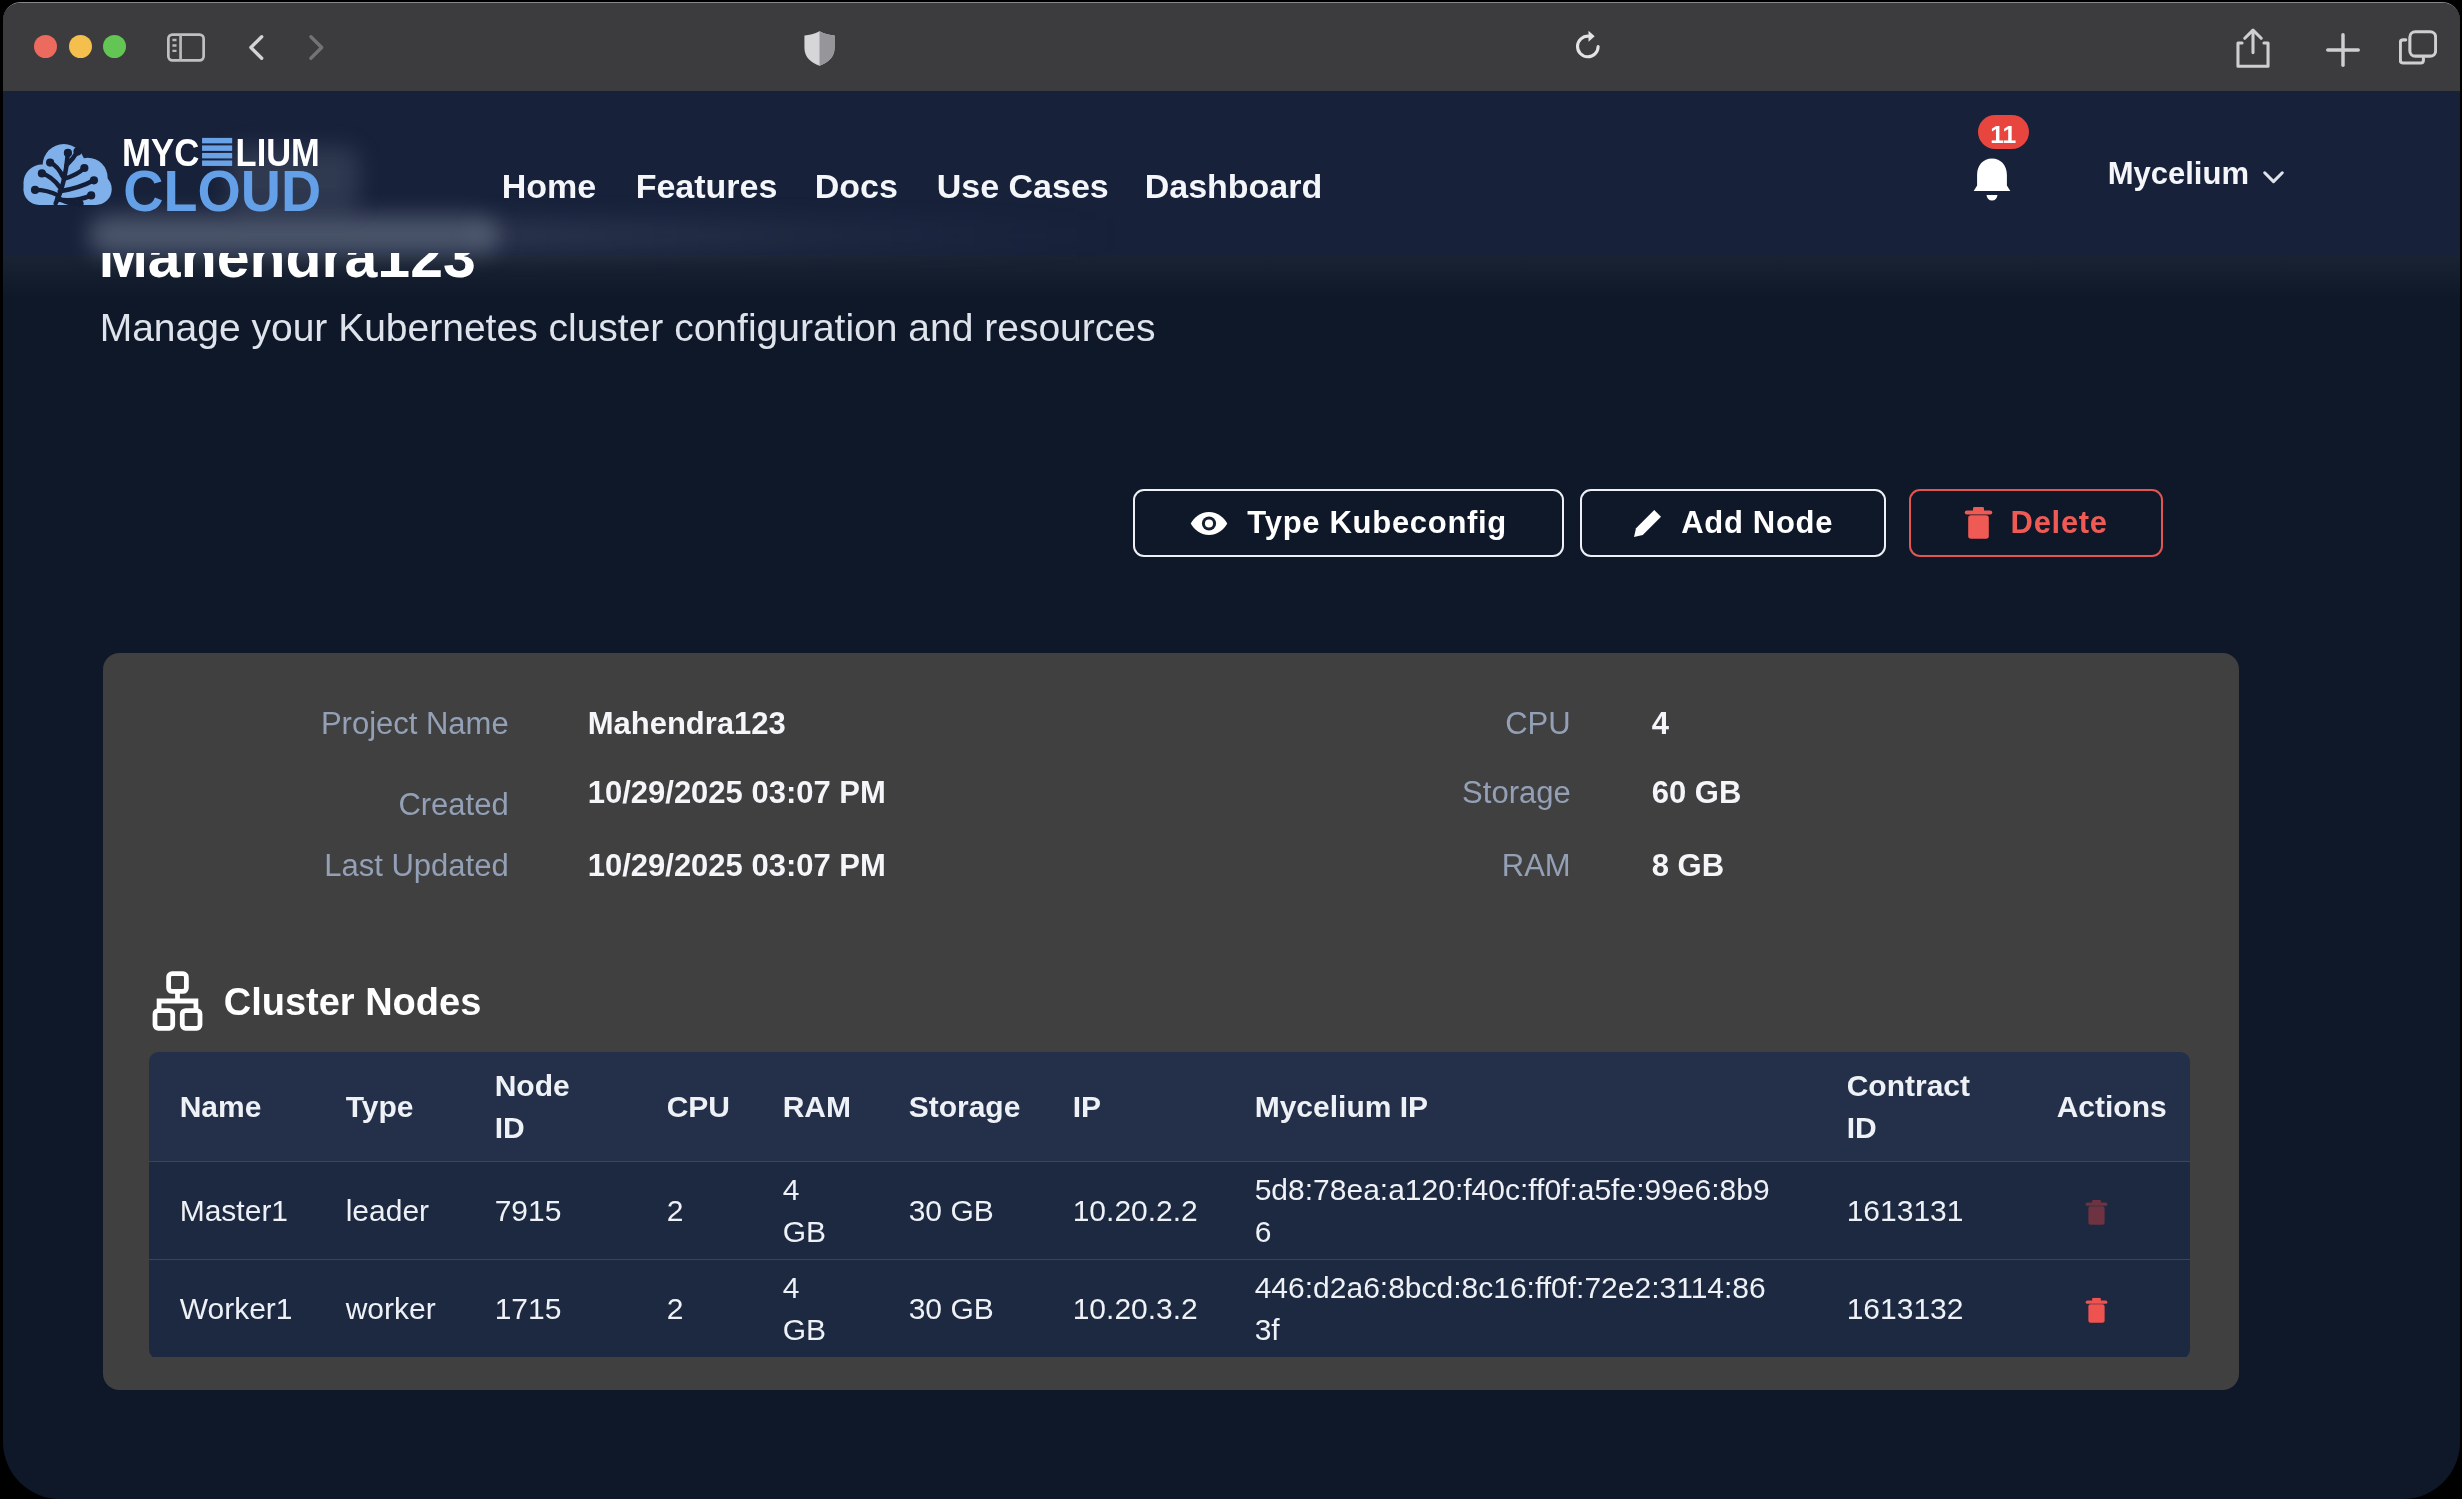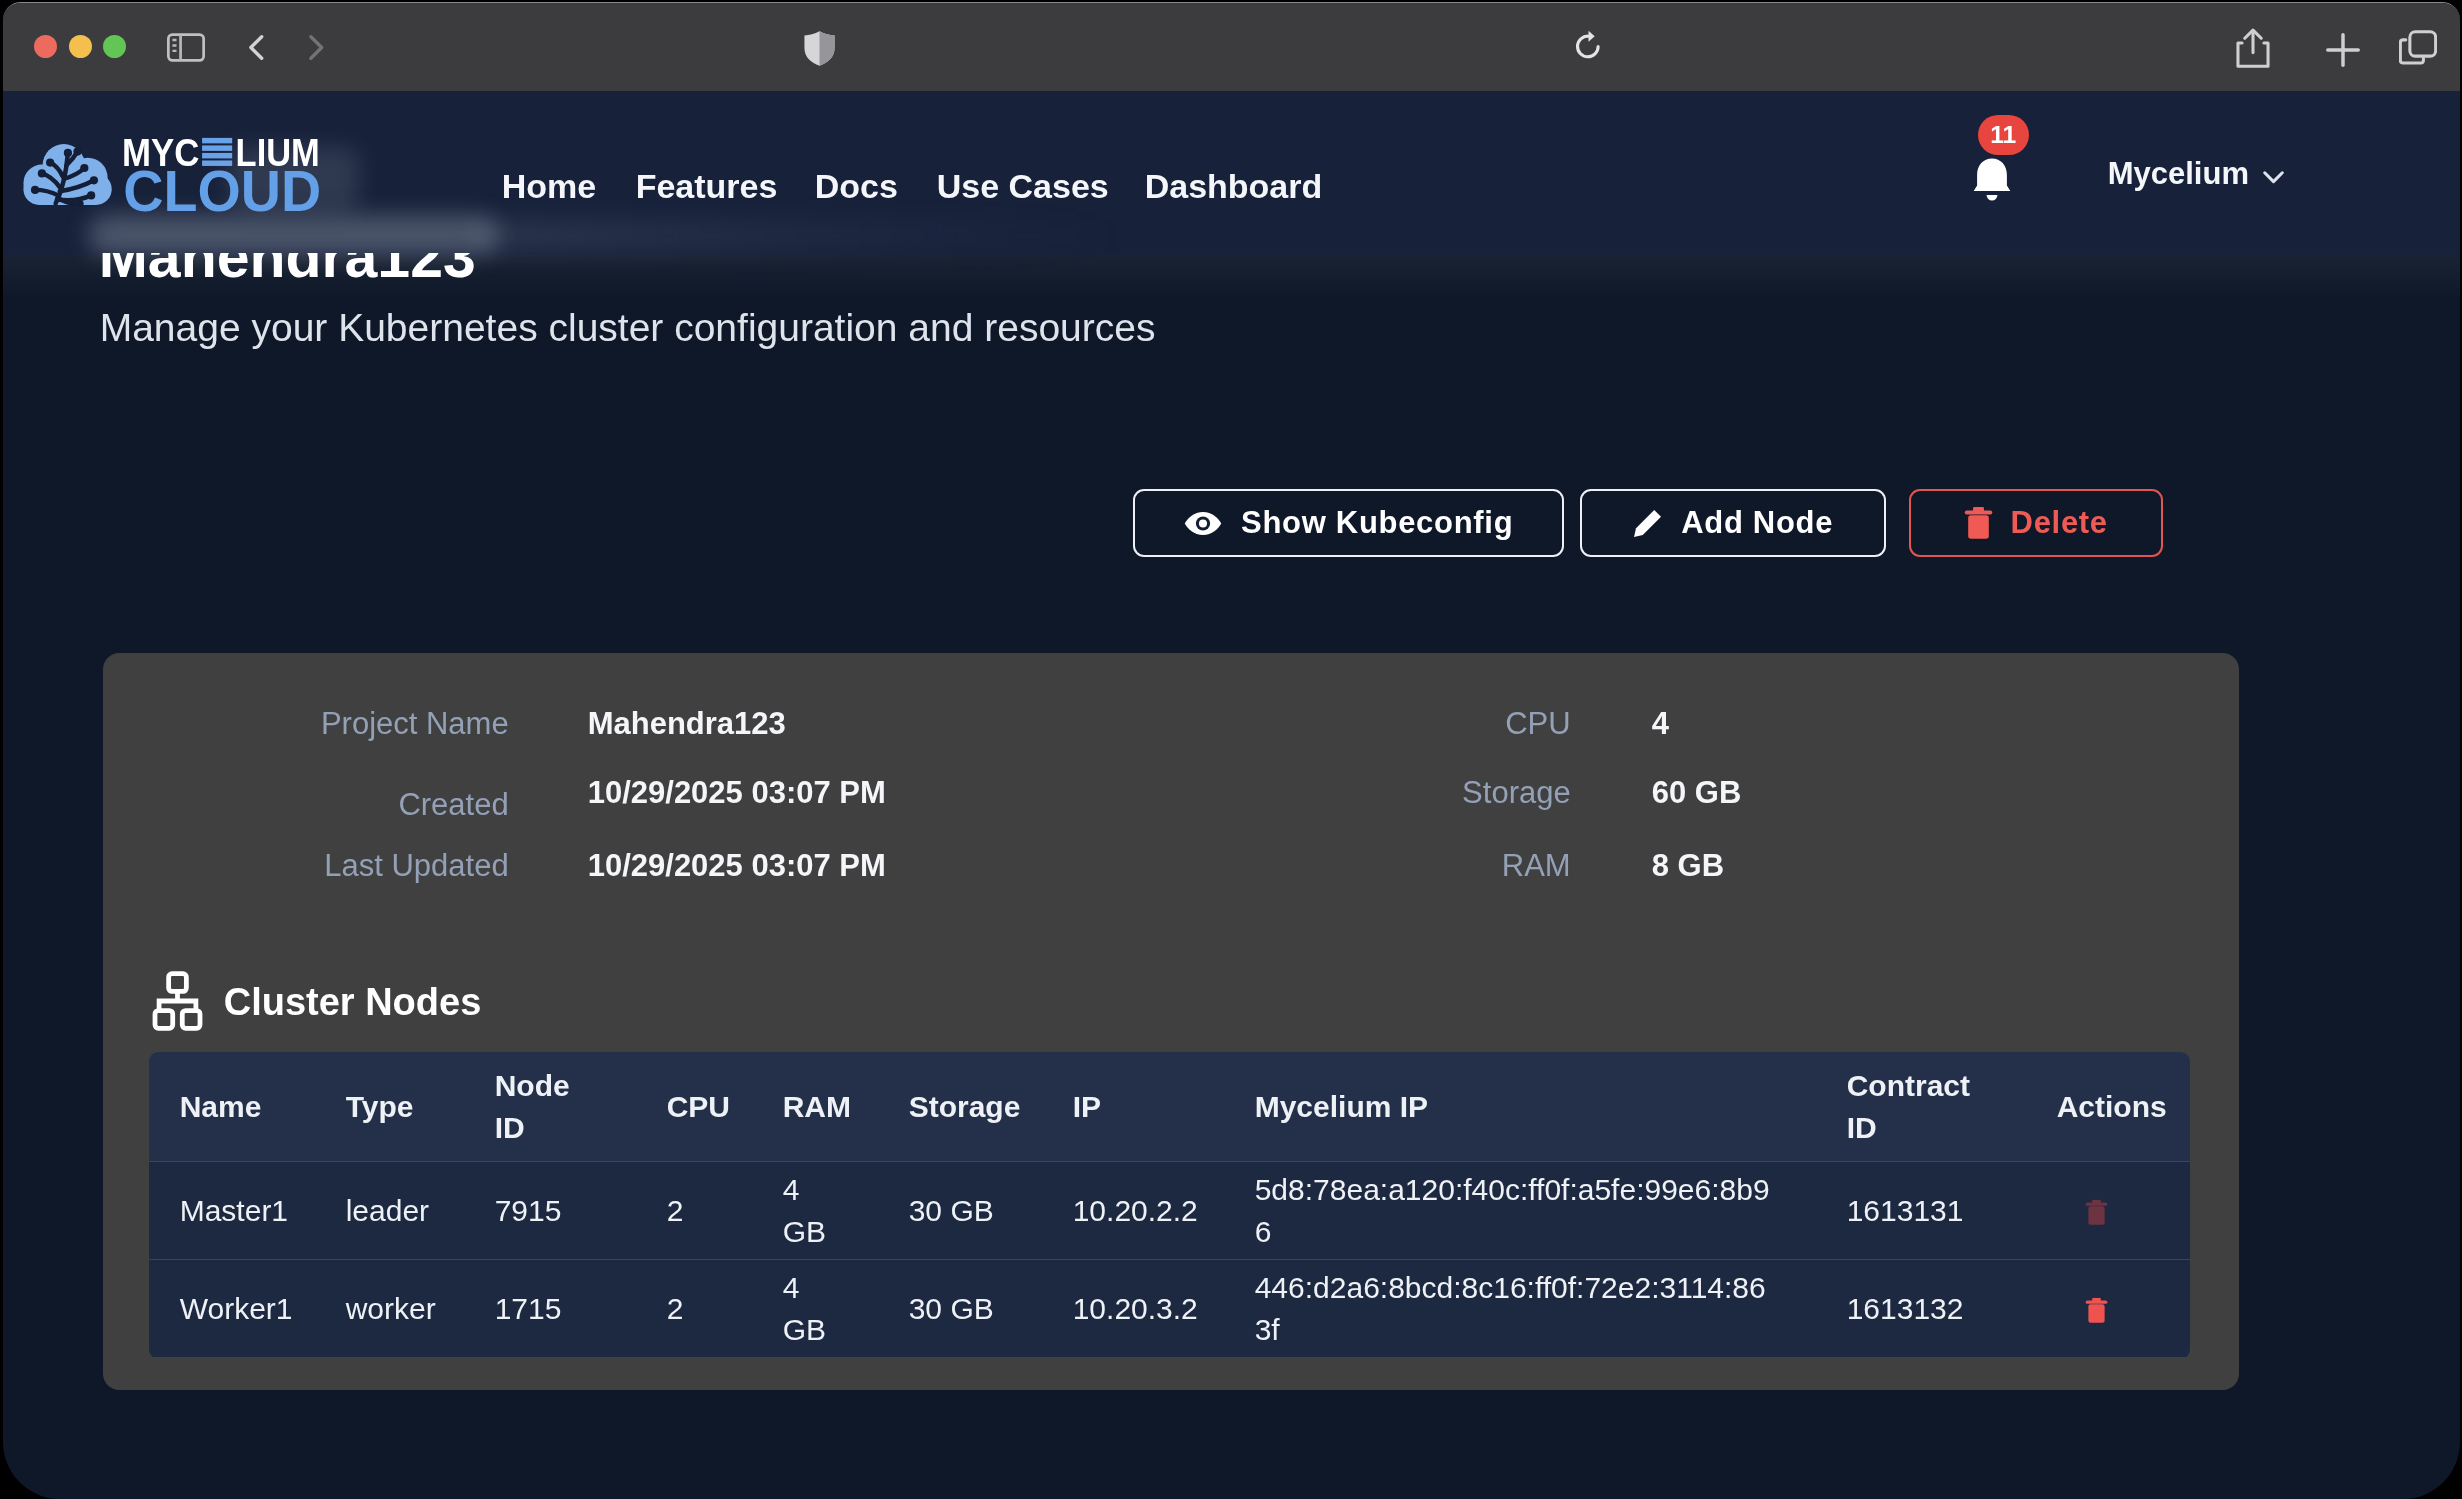--- a/index.html
+++ b/index.html
@@ -15,21 +15,21 @@
     background:#4d4d50; border-radius:22px; color:#f1f1f3; font-size:24.6px;
     text-align:center; line-height:43px; }
   
   .nav { position:absolute; left:0; top:88px; width:100%; height:164px; background:#17213a; }
   .navlink { position:absolute; top:76px; font-size:34px; font-weight:700; color:#f4f6fa; }
   .smudge1 { position:absolute; left:85px; top:124px; width:410px; height:40px;
     background:rgba(158,168,184,0.38); border-radius:20.5px; filter:blur(11px); }
   .smudge2 { position:absolute; left:472px; top:128px; width:649px; height:33px;
     background:linear-gradient(90deg, rgba(150,160,178,0.16), rgba(150,160,178,0.06) 55%, rgba(150,160,178,0.0));
     border-radius:18px; filter:blur(12.3px); }
-  .badge { position:absolute; left:1975px; top:24px; width:51px; height:40px; background:#e8453e;
+  .badge { position:absolute; left:1975px; top:24px; width:51px; height:34px; background:#e8453e;
     border-radius:20px; color:#fff; font-size:24.6px; font-weight:700; text-align:center; line-height:40px; }
   
   .h1clip { position:absolute; left:96px; top:250px; width:615px; height:26px; overflow:hidden; }
   .h1text { position:absolute; left:0; top:-30px; font-size:59px; font-weight:700; color:#fff; line-height:68px; }
   .subtitle { position:absolute; left:97px; top:303px; font-size:39px; color:#dfe4ec; }
   .btn { position:absolute; top:486px; height:68px; border:2.1px solid #eef0f5; border-radius:11px;
     color:#fff; font-size:31px; font-weight:700; letter-spacing:0.7px;
     display:flex; align-items:center; justify-content:center; gap:18px; }
   .card { position:absolute; left:100px; top:650px; width:2136px; height:737px;
     background:#404040; border-radius:16.4px; }
@@ -156,21 +156,21 @@
       <div class="h1text">Mahendra123</div>
     </div>
   <div class="subtitle">Manage your Kubernetes cluster configuration and resources</div>
 
   <div class="btn" style="left:1130px;width:431px;">
     <svg width="40" height="27" viewBox="0 0 58 40">
       <path d="M29 3 C16 3 6 12 2 20 C6 28 16 37 29 37 C42 37 52 28 56 20 C52 12 42 3 29 3 Z" fill="#fff"></path>
       <circle cx="29" cy="20" r="10.5" fill="#141e33"></circle>
       <circle cx="29" cy="20" r="6" fill="#fff"></circle>
     </svg>
-    <span>Show Kubeconfig</span>
+    <span>Type Kubeconfig</span>
   </div>
   <div class="btn" style="left:1577px;width:306px;">
     <svg width="31" height="31" viewBox="0 0 46 46">
       <path d="M33 3 L43 13 L16 40 L3 43 L6 30 Z" fill="#fff"></path>
     </svg>
     <span>Add Node</span>
   </div>
   <div class="btn" style="left:1906px;width:254px;border-color:#e25550;color:#ef5a55;">
     <svg width="29" height="33" viewBox="0 0 42 48">
       <rect x="6" y="12" width="30" height="34" rx="4" fill="#ef5a55"></rect>

